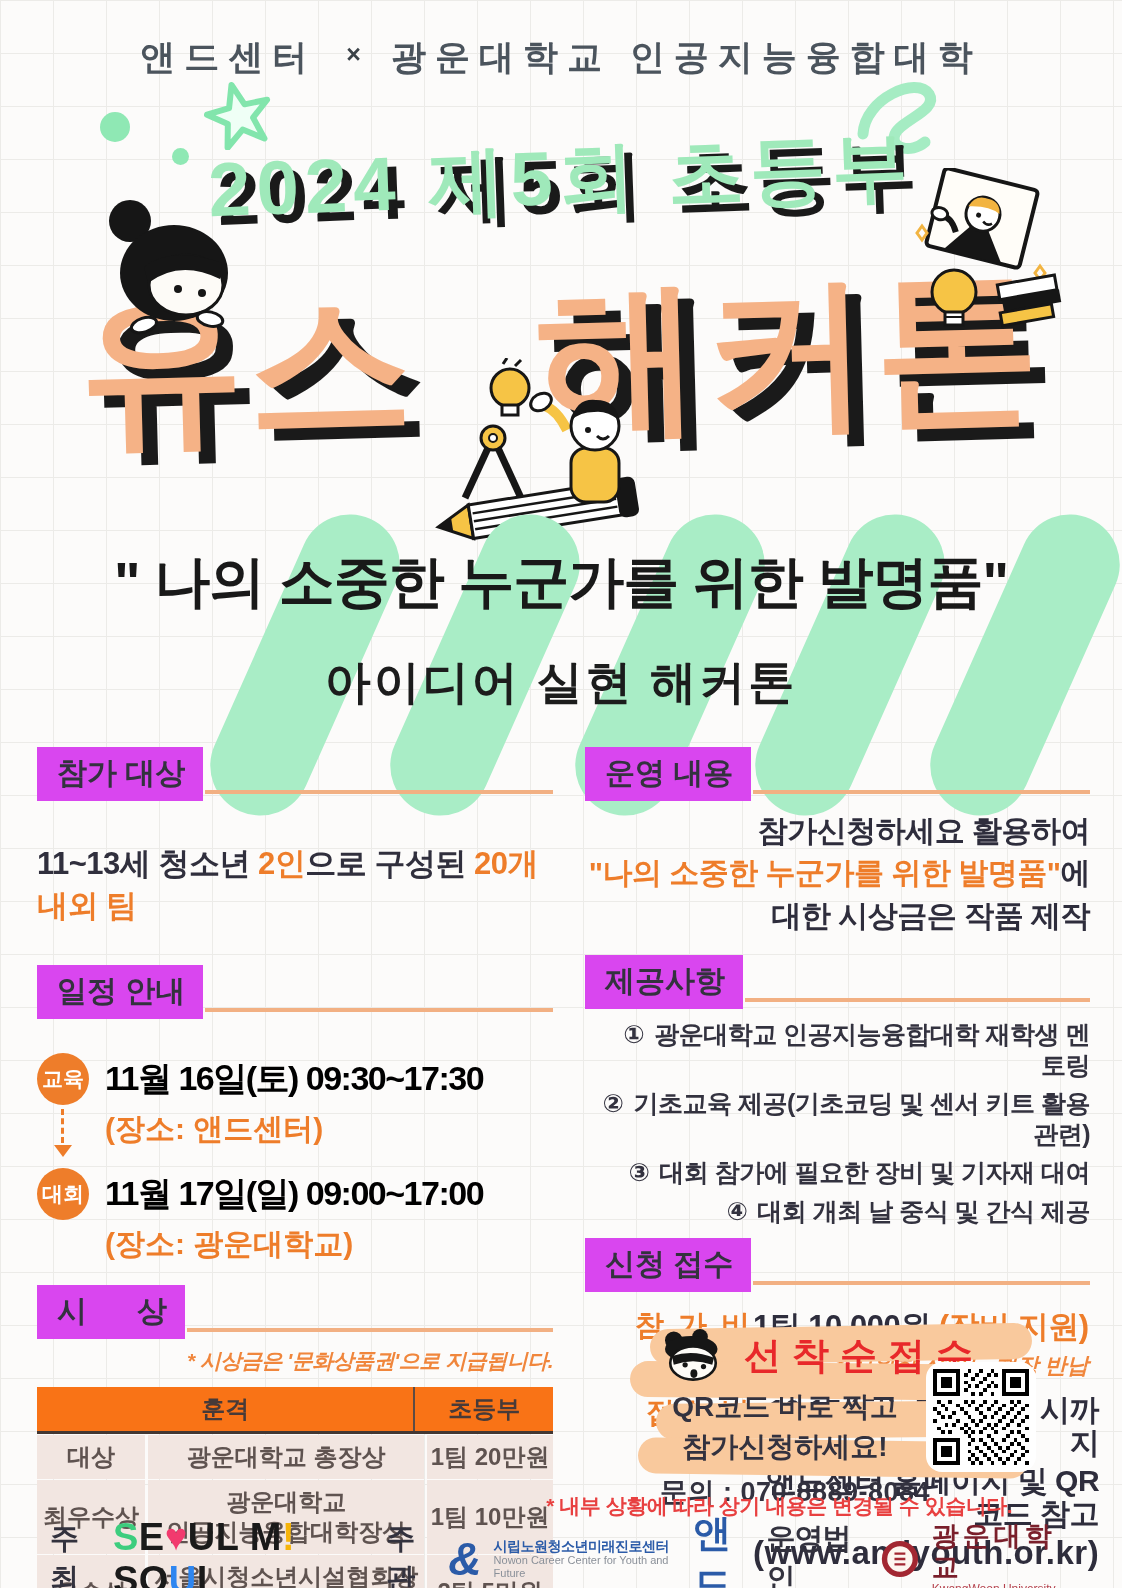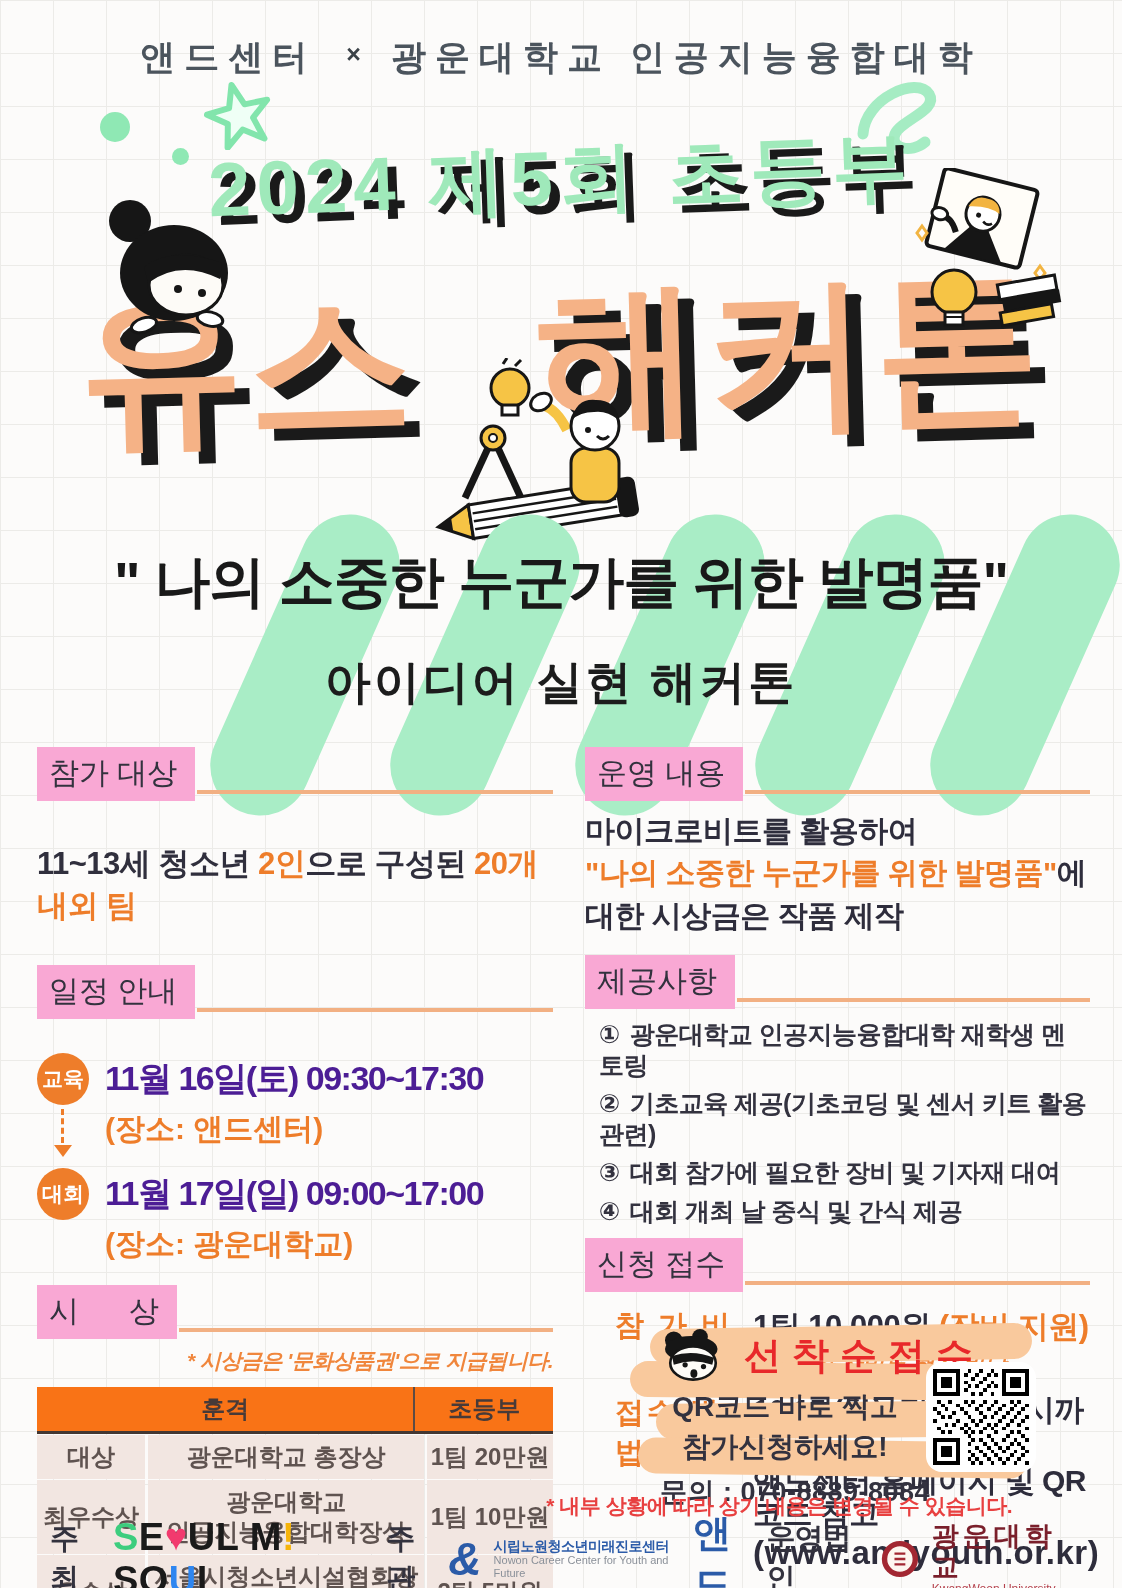--- a/index.html
+++ b/index.html
@@ -25,34 +25,34 @@
   
   .brush{position:absolute;width:100px;height:320px;background:#a9edc6;border-radius:50px;
     transform:rotate(24deg);}
   .quote{top:545px;left:0;width:100%;text-align:center;
     font-size:56px;font-weight:900;color:#191919;letter-spacing:-1px;}
   .subtitle{top:652px;left:0;width:100%;text-align:center;
     font-size:46px;font-weight:900;color:#1c1c1c;letter-spacing:3px;}
   
   .col{position:absolute;top:745px;}
   .col-left{left:37px;width:516px;}
-  .col-right{left:585px;width:505px;}
+  .col-right{left:585px;width:505px;text-align:right;}
   .sec-head{position:relative;height:56px;display:flex;align-items:flex-end;}
-  .sec-title{background:#f9a8d4;color:#33323e;font-size:30px;font-weight:400;
-    padding:9px 18px 12px 12px;white-space:pre;line-height:1.1;}
+  .sec-title{background:#d946ef;color:#33323e;font-size:30px;font-weight:700;
+    padding:9px 18px 12px 20px;white-space:pre;line-height:1.1;}
   .sec-rule{flex:1;height:4px;background:#f2b083;margin:0 0 7px 2px;}
   .body-strong{font-size:31px;font-weight:800;color:#302f3d;letter-spacing:-0.5px;}
   .accent{color:#ee7d2a;}
   .participants-text{margin-top:42px;}
   
   .sched{margin-top:34px;position:relative;}
   .sched-row{display:flex;align-items:center;gap:16px;}
   .badge{width:52px;height:52px;border-radius:50%;background:#ee7d2a;color:#fff;
     font-size:21px;font-weight:800;display:flex;align-items:center;justify-content:center;flex:0 0 52px;}
-  .sched-time{font-size:34px;font-weight:800;color:#4c1d95;letter-spacing:-1.5px;}
+  .sched-time{font-size:34px;font-weight:800;color:#000000;letter-spacing:-1.5px;}
   .sched-place{font-size:30px;font-weight:800;color:#ee7d2a;margin:4px 0 0 68px;}
   .sched-row2{margin-top:18px;}
   .connector{position:absolute;left:24px;top:56px;height:34px;width:0;border-left:3px dashed #ee7d2a;}
   .connector-arrow{position:absolute;left:17px;top:92px;width:0;height:0;
     border-left:9px solid transparent;border-right:9px solid transparent;border-top:12px solid #ee7d2a;}
   
   .awards-head{margin-top:18px;}
   .awards-note{margin-top:8px;text-align:right;color:#f0863c;font-size:21px;
     font-weight:800;font-style:italic;letter-spacing:-0.5px;}
   .tbl{margin-top:12px;width:516px;}
@@ -267,21 +267,21 @@
   </div>
 </div>
 
 <div class="col col-right">
 
   <div class="sec-head">
     <span class="sec-title">운영 내용</span>
     <span class="sec-rule"></span>
   </div>
   <div class="op-text">
-    <div>마이크로비트를 활용하여</div>
+    <div>참가신청하세요 활용하여</div>
     <div><span class="accent">"나의 소중한 누군가를 위한 발명품"</span><span>에</span></div>
     <div>대한 시상금은 작품 제작</div>
   </div>
 
   <div class="sec-head provided-head">
     <span class="sec-title">제공사항</span>
     <span class="sec-rule"></span>
   </div>
   <div class="pv-list">
     <div class="pv-item"><span class="pv-num">①</span><span>광운대학교 인공지능융합대학 </span><span class="pv-bold">재학생 멘토링</span><span></span></div>

